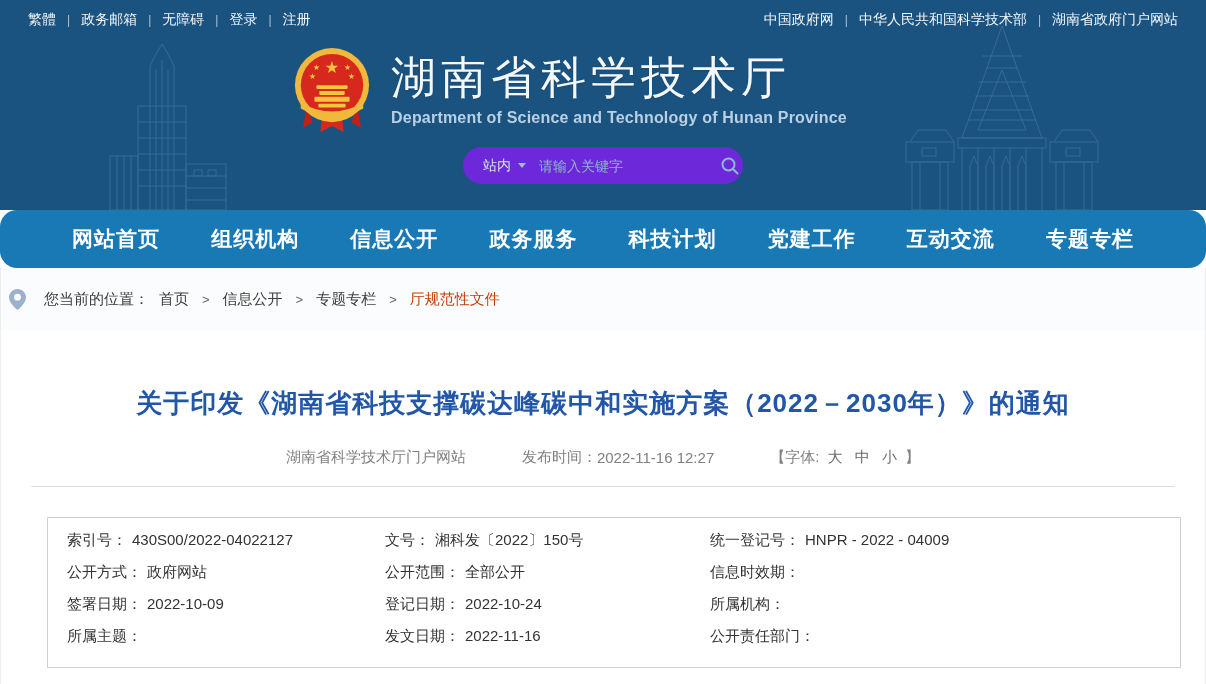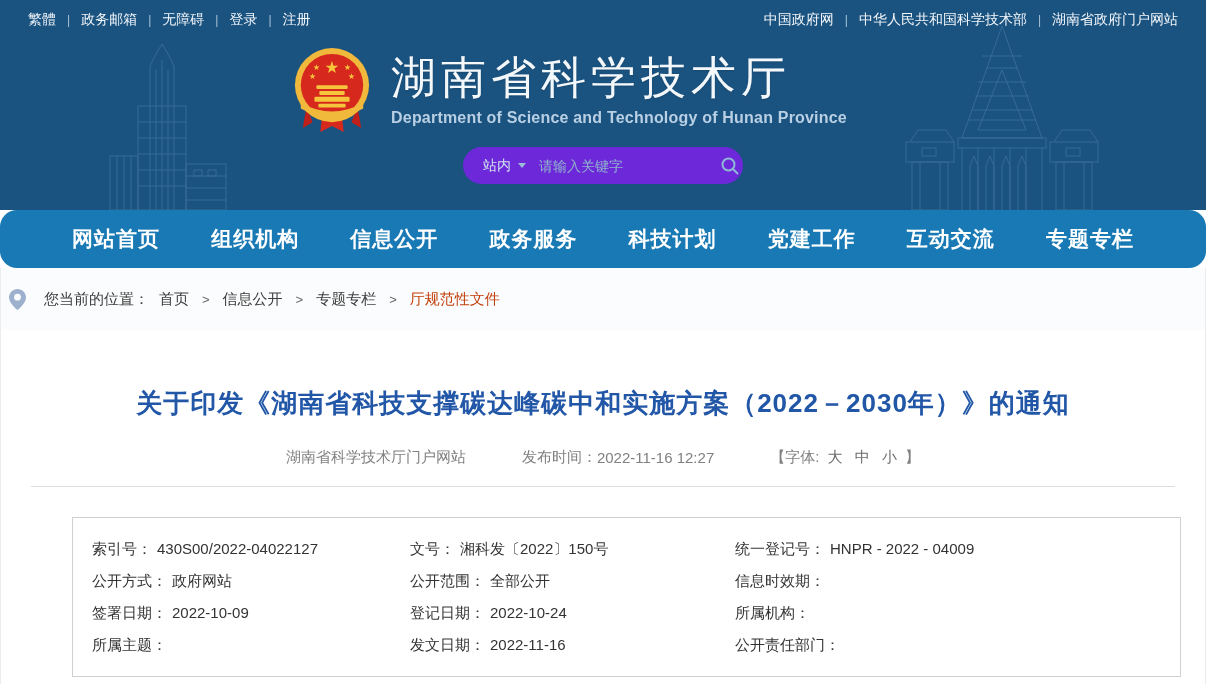--- a/index.html
+++ b/index.html
@@ -111,23 +111,23 @@
   .meta-row {
     margin-top: 27px;
     display: flex; justify-content: center; align-items: center;
     font-size: 15px; color: #808080;
   }
   .meta-row .gap-lg { margin-left: 56px; }
   .meta-font a { color: #6b6b6b; margin: 0 4px; }
   .divider { margin: 19px 30px 0 30px; border-top: 1px solid #dcdcdc; }
 
   .info-box {
-    margin: 30px 24px 0 71px;
+    margin: 30px 24px 0 46px;
     border: 1px solid #d0d0d0;
-    padding: 15px 0 15px 19px;
+    padding: 6px 0 15px 19px;
     display: grid;
     grid-template-columns: 318px 325px 1fr;
     font-size: 15px; color: #333333;
     line-height: 32px;
   }
   .cell .lbl { color: #333; }
   .cell .val { color: #333; margin-left: 5px; }
 </style>
 </head>
 <body>

